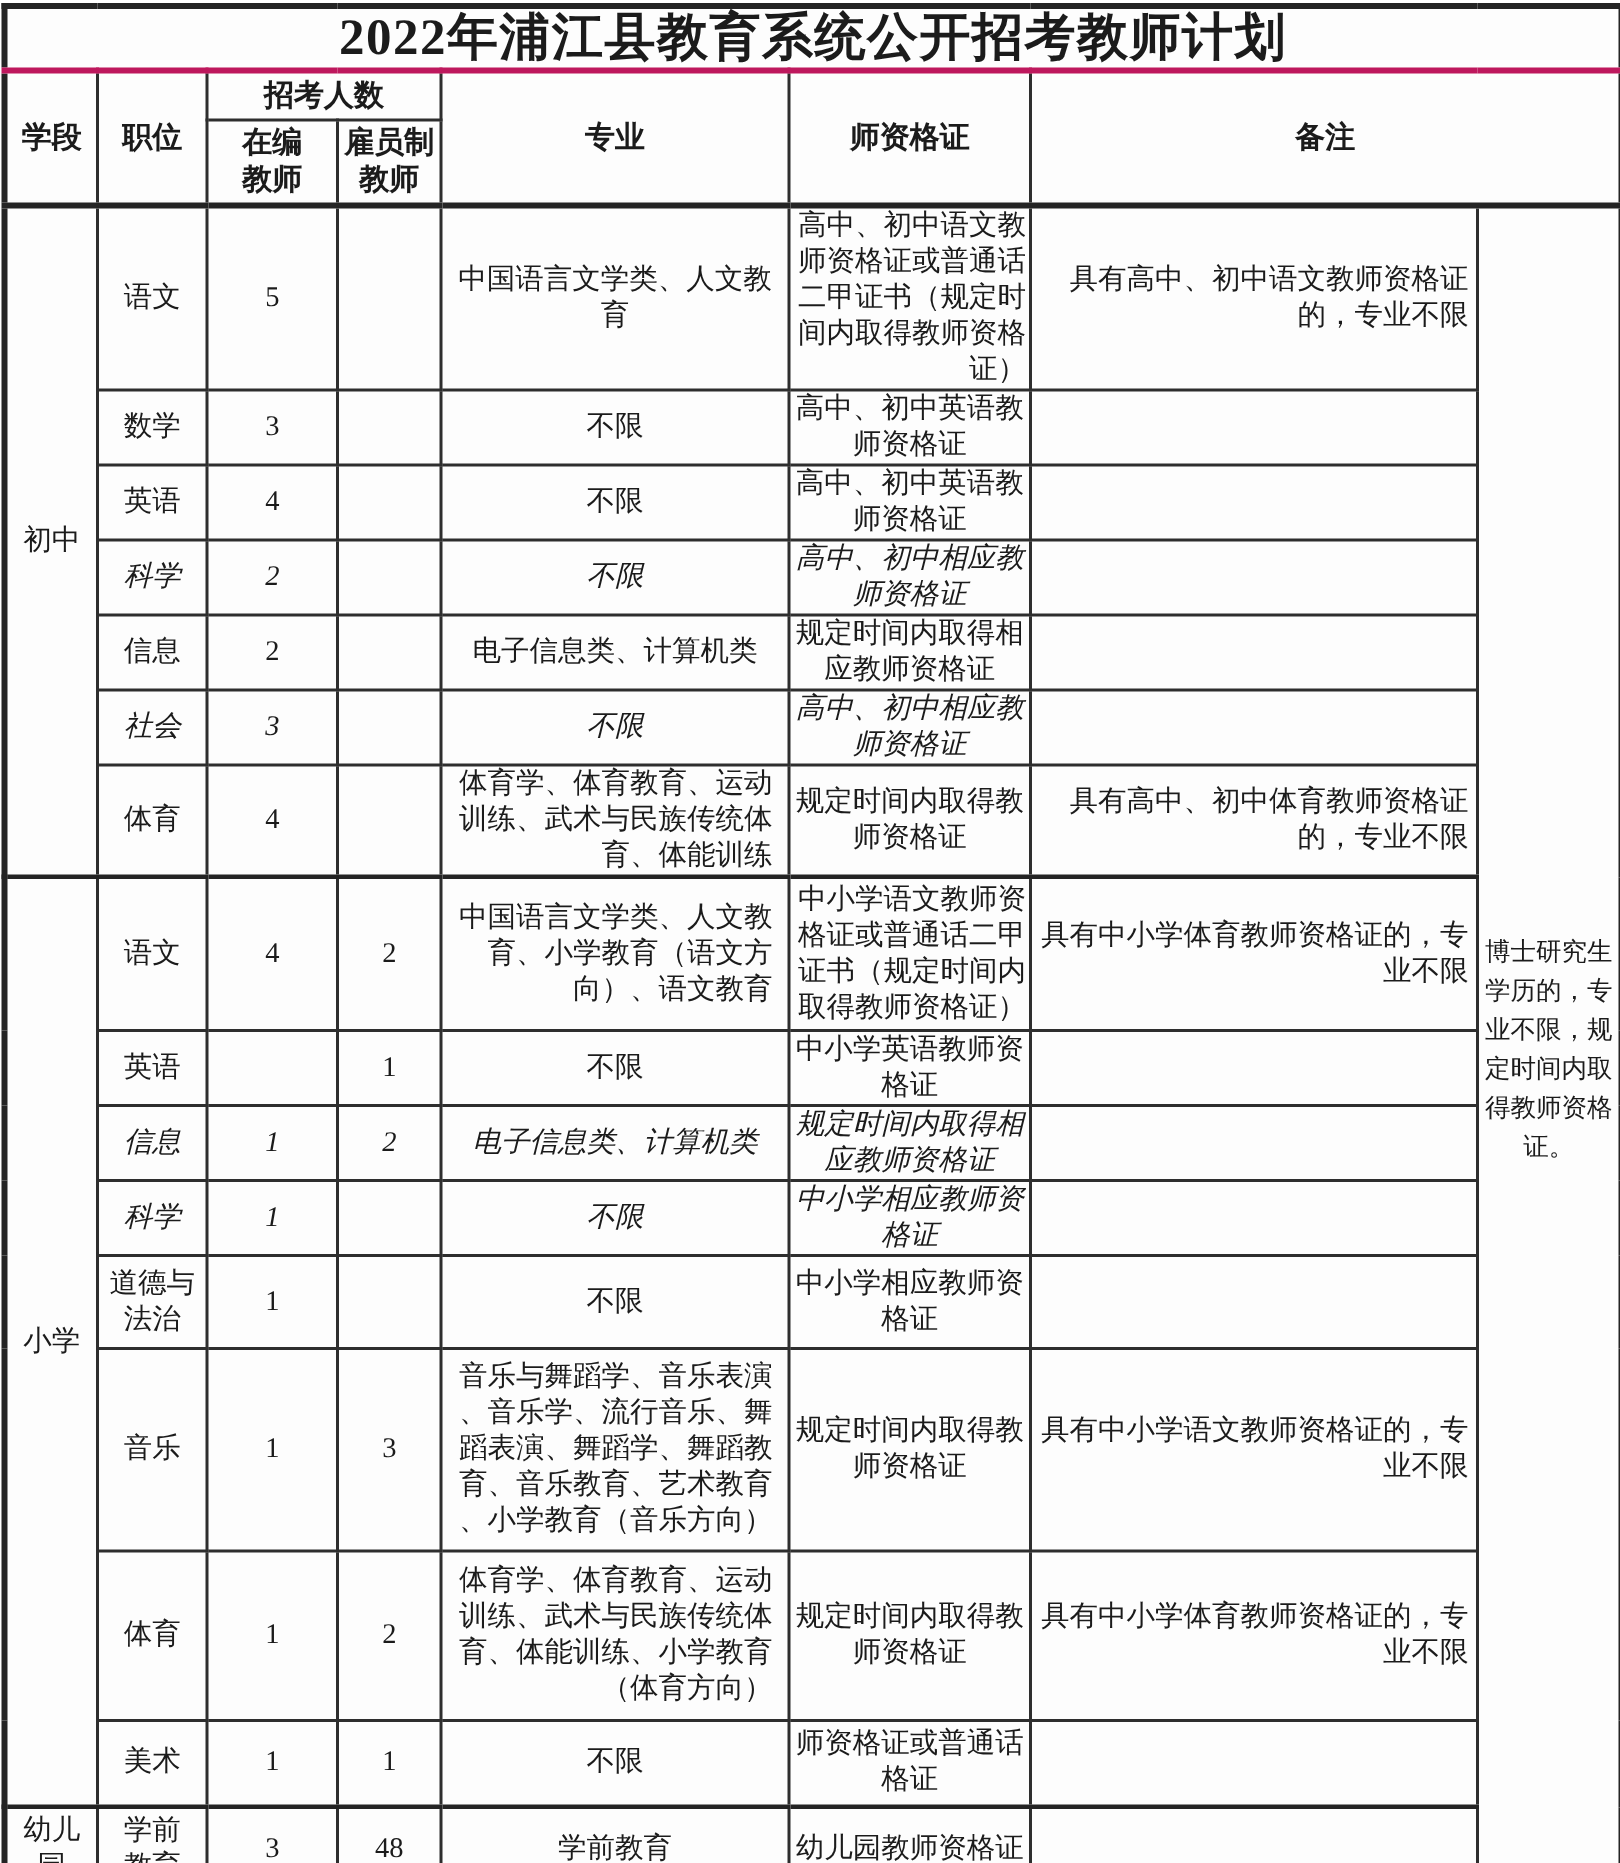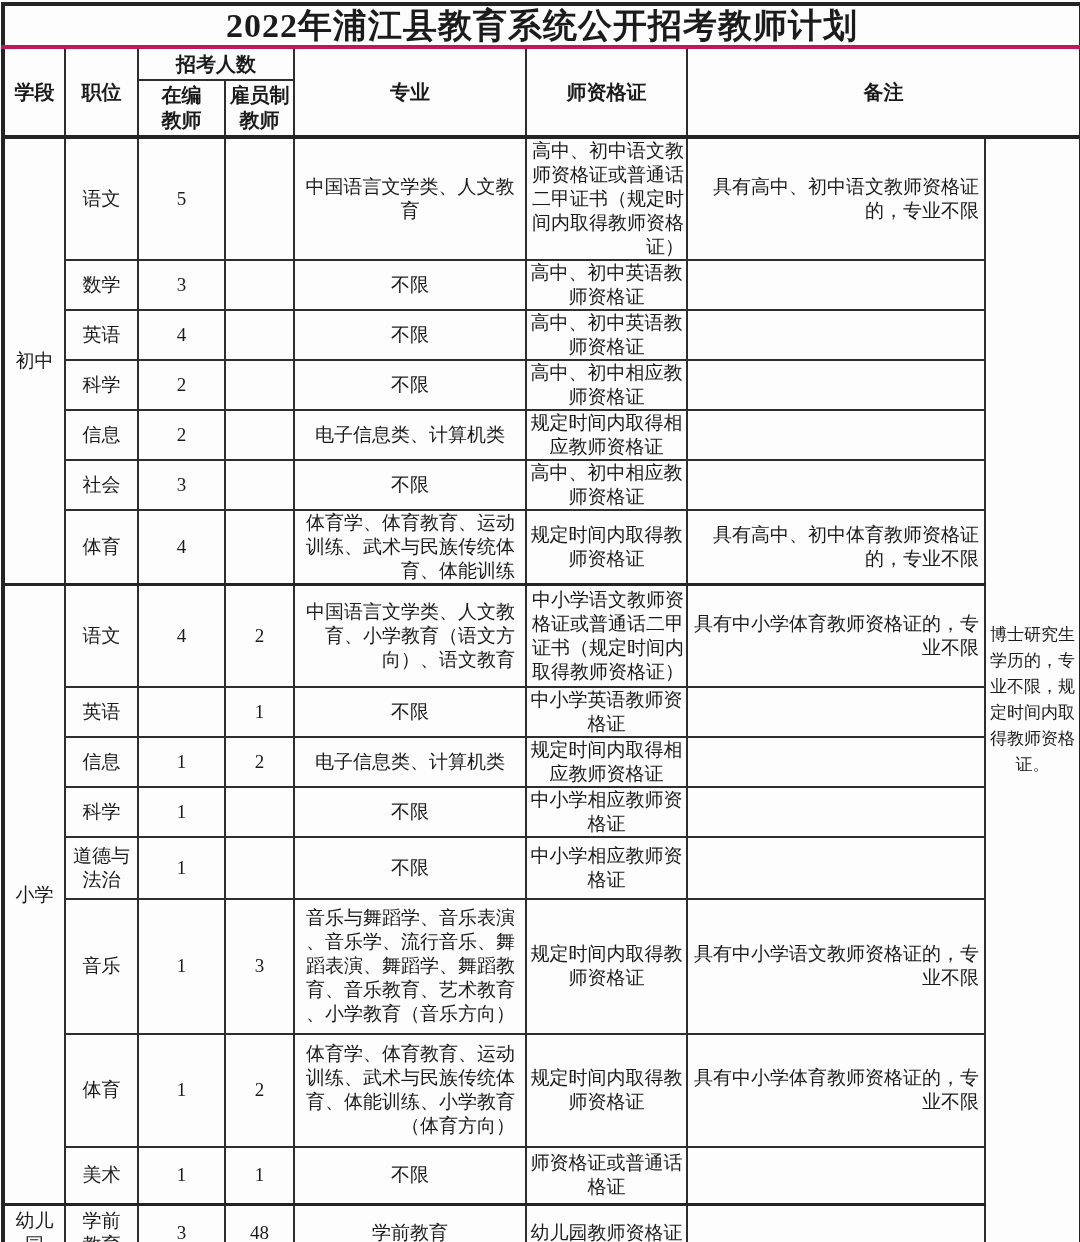--- a/index.html
+++ b/index.html
@@ -43,21 +43,21 @@
   .remark{text-align:right;padding:0 5px;}
   .l{text-align:right;}
   .note{font-size:17px;line-height:26px;padding:0 4px;}
   
   .h-title{height:43px;}
   .h-hd1{height:33px;}
   .h-hd2{height:47px;}
   .r120{height:120px;}
   .r50{height:50px;}
   .r48{height:48px;}
-  .r49{height:49px;}
+  .r49{height:49px;font-style:italic;}
   .r72{height:72px;}
   .r102{height:102px;}
   .r62{height:62px;}
   .r135{height:135px;}
   .r113{height:113px;}
   .r58{height:58px;margin-top:40px;}
 </style>
 </head>
 <body>
 

